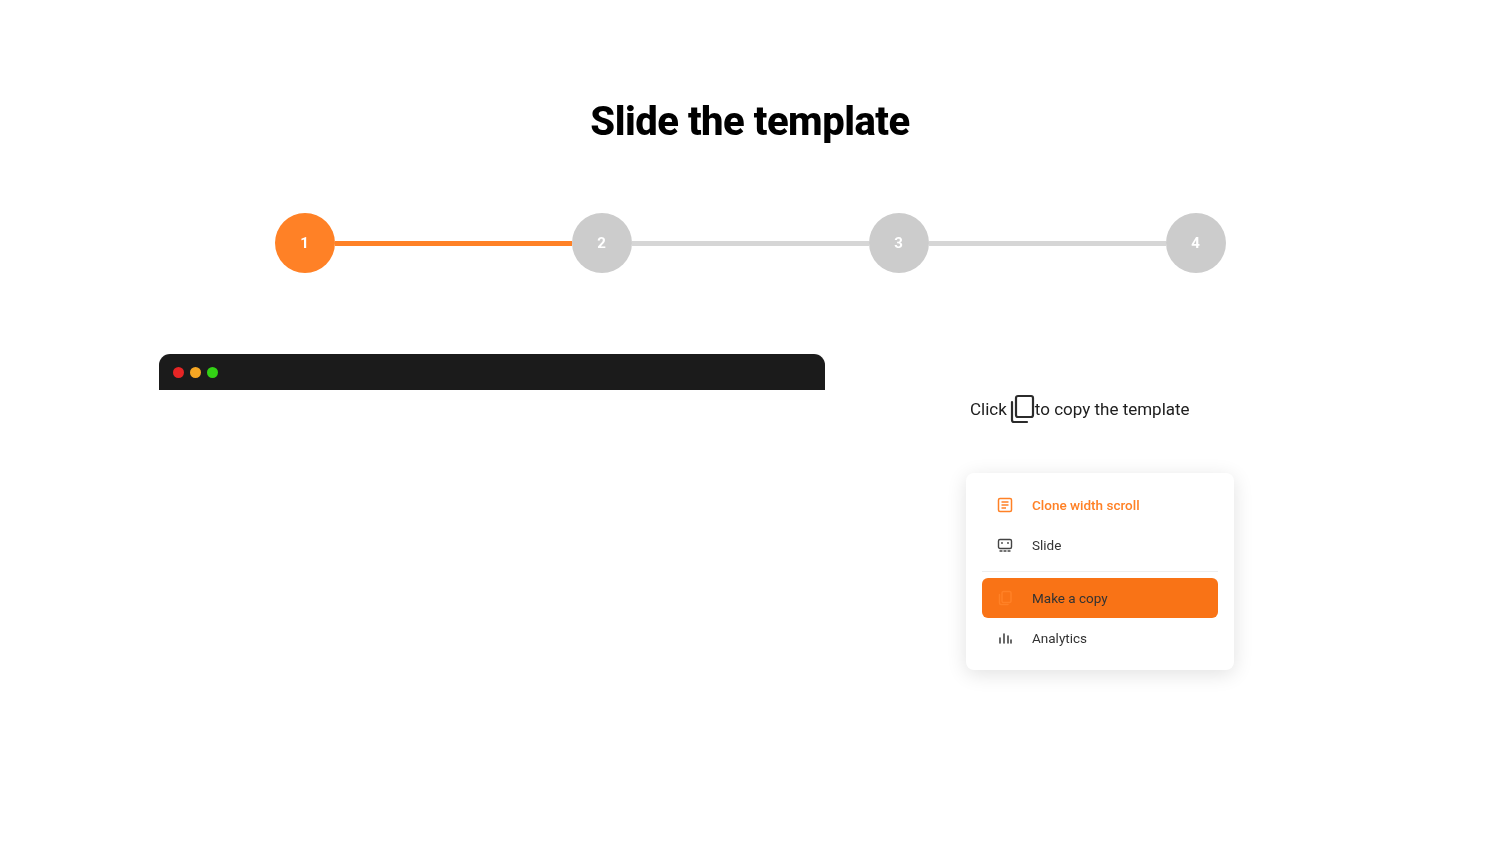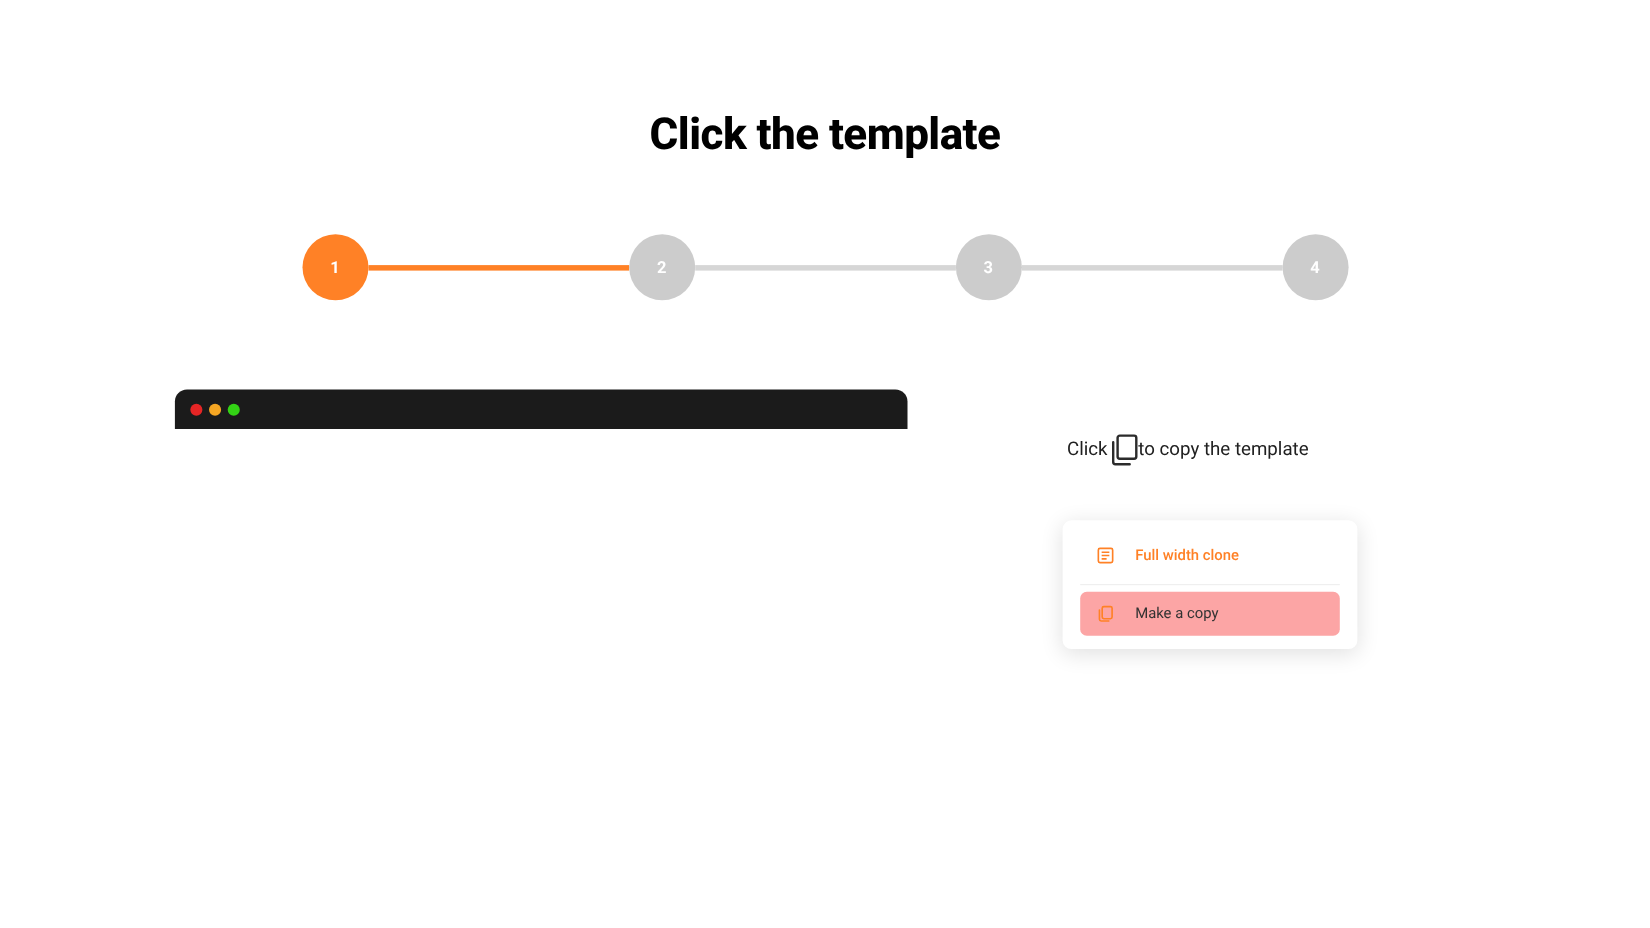--- a/index.html
+++ b/index.html
@@ -104,21 +104,21 @@
     }
     .menu-item {
       display: flex;
       align-items: center;
       padding: 11px 30px;
       gap: 18px;
       font-size: 13.5px;
       cursor: pointer;
     }
     .menu-item.highlighted {
-      background: #fca5a5;
+      background: #f97316;
       margin: 0 16px;
       border-radius: 6px;
       padding: 11px 14px;
     }
     .menu-item .label {
       color: #333333;
     }
     .menu-item.active .label {
       color: #ff8126;
       font-weight: 500;
@@ -133,21 +133,21 @@
       height: 18px;
       display: flex;
       align-items: center;
       justify-content: center;
       flex-shrink: 0;
     }
   </style>
 </head>
 <body>
 
-<h1 class="title">Click the template</h1>
+<h1 class="title">Slide the template</h1>
 
 <div class="stepper">
   <div class="step-circle active">1</div>
   <div class="step-line active"></div>
   <div class="step-circle inactive">2</div>
   <div class="step-line inactive"></div>
   <div class="step-circle inactive">3</div>
   <div class="step-line inactive"></div>
   <div class="step-circle inactive">4</div>
 </div>
@@ -172,29 +172,53 @@
 <div class="dropdown-menu">
   <div class="menu-item active">
     <span class="icon-box">
       <svg width="16" height="16" viewBox="0 0 16 16">
         <rect x="1.5" y="1.5" width="13" height="13" rx="1.5" fill="none" stroke="#ff8126" stroke-width="1.5"></rect>
         <line x1="4.5" y1="5" x2="11.5" y2="5" stroke="#ff8126" stroke-width="1.5"></line>
         <line x1="4.5" y1="8" x2="11.5" y2="8" stroke="#ff8126" stroke-width="1.5"></line>
         <line x1="4.5" y1="11" x2="9" y2="11" stroke="#ff8126" stroke-width="1.5"></line>
       </svg>
     </span>
-    <span class="label">Full width clone</span>
-  </div>
-
+    <span class="label">Clone width scroll</span>
+  </div>
+
+  <div class="menu-item">
+    <span class="icon-box">
+      <svg width="16" height="16" viewBox="0 0 16 16">
+        <rect x="1.5" y="2.5" width="13" height="9" rx="1.5" fill="none" stroke="#444444" stroke-width="1.4"></rect>
+        <circle cx="5" cy="6" r="0.9" fill="#444444"></circle>
+        <circle cx="11" cy="6" r="0.9" fill="#444444"></circle>
+        <line x1="3" y1="14" x2="5" y2="14" stroke="#444444" stroke-width="1.4" stroke-linecap="round"></line>
+        <line x1="7" y1="14" x2="9" y2="14" stroke="#444444" stroke-width="1.4" stroke-linecap="round"></line>
+        <line x1="11" y1="14" x2="13" y2="14" stroke="#444444" stroke-width="1.4" stroke-linecap="round"></line>
+      </svg>
+    </span>
+    <span class="label">Slide</span>
+  </div>
 
   <div class="menu-divider"></div>
 
   <div class="menu-item highlighted">
     <span class="icon-box">
       <svg width="16" height="16" viewBox="0 0 16 16">
         <rect x="5" y="1.5" width="9" height="11" rx="1.5" fill="none" stroke="#ff8126" stroke-width="1.5"></rect>
         <path d="M2.5 4.5 L2.5 13 Q2.5 14.5 4 14.5 L11 14.5" fill="none" stroke="#ff8126" stroke-width="1.5" stroke-linecap="round"></path>
       </svg>
     </span>
     <span class="label">Make a copy</span>
   </div>
 
+  <div class="menu-item">
+    <span class="icon-box">
+      <svg width="16" height="16" viewBox="0 0 16 16">
+        <line x1="3" y1="13" x2="3" y2="8" stroke="#444444" stroke-width="1.6" stroke-linecap="round"></line>
+        <line x1="7" y1="13" x2="7" y2="4" stroke="#444444" stroke-width="1.6" stroke-linecap="round"></line>
+        <line x1="11" y1="13" x2="11" y2="6" stroke="#444444" stroke-width="1.6" stroke-linecap="round"></line>
+        <line x1="14" y1="13" x2="14" y2="10" stroke="#444444" stroke-width="1.6" stroke-linecap="round"></line>
+      </svg>
+    </span>
+    <span class="label">Analytics</span>
+  </div>
 </div>
 
 </body></html>

